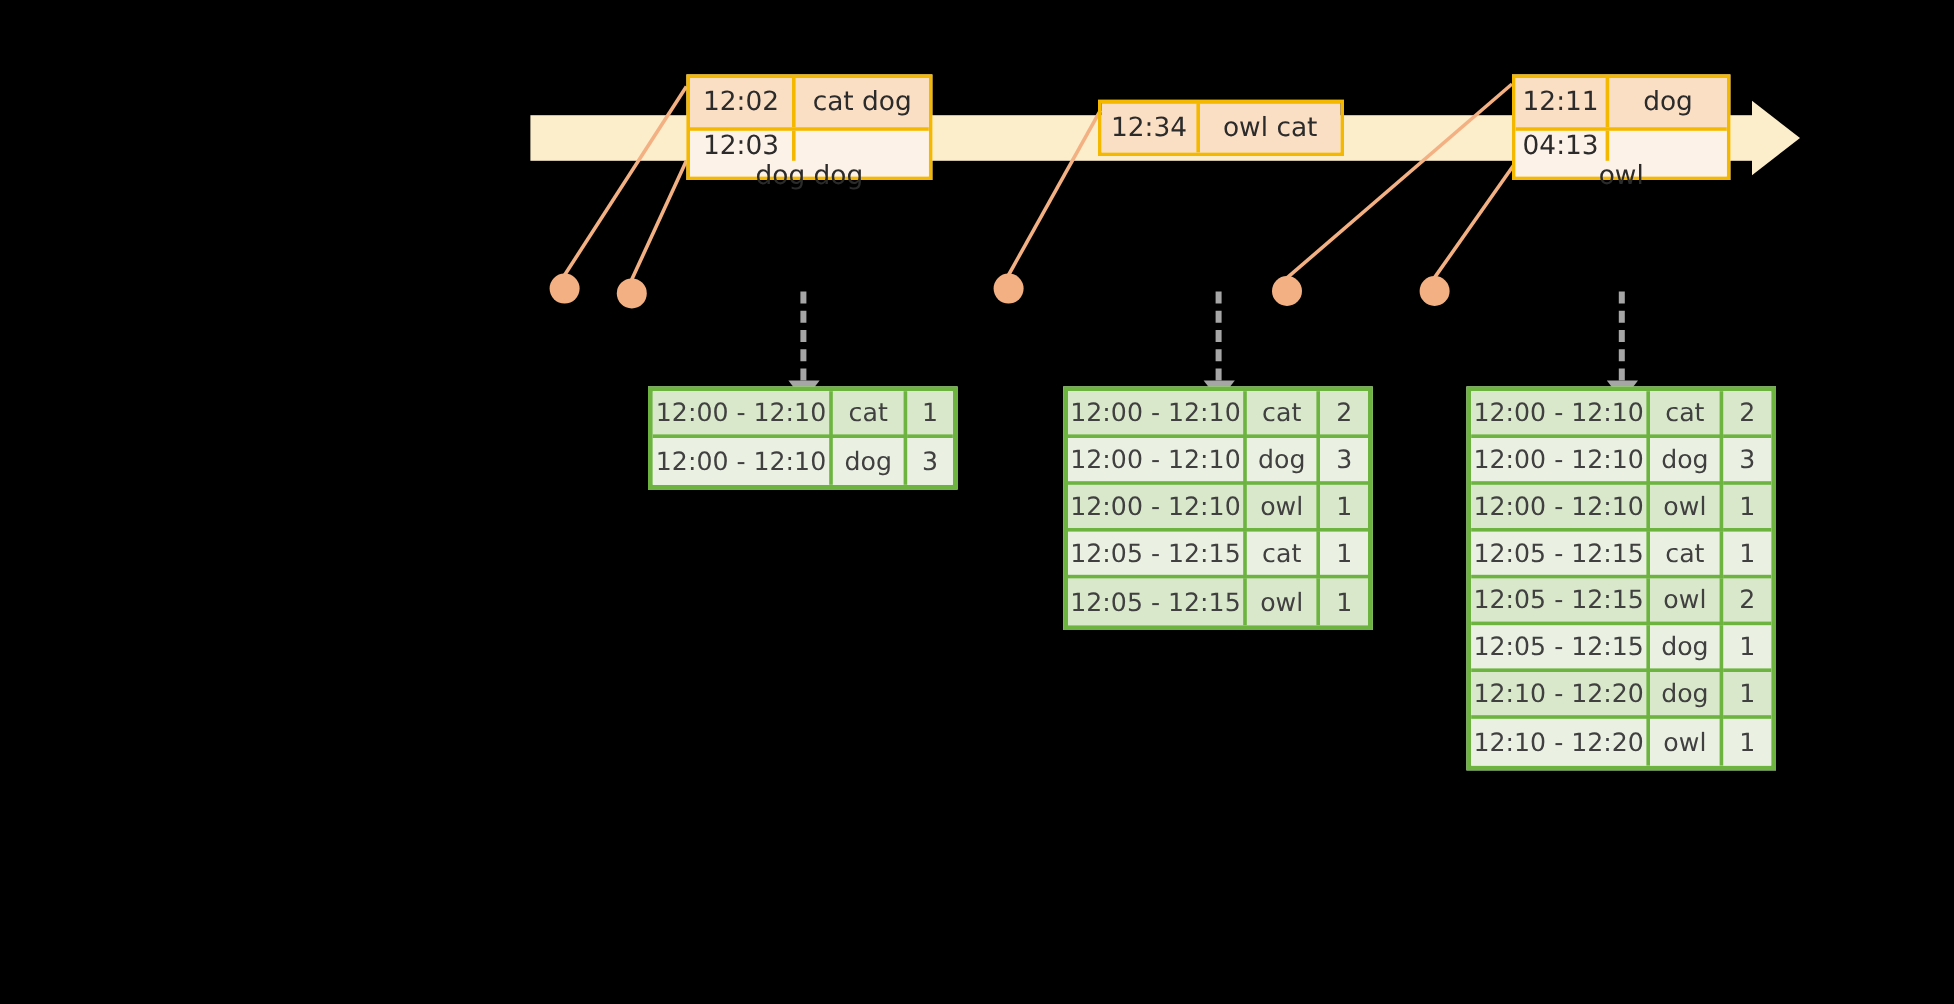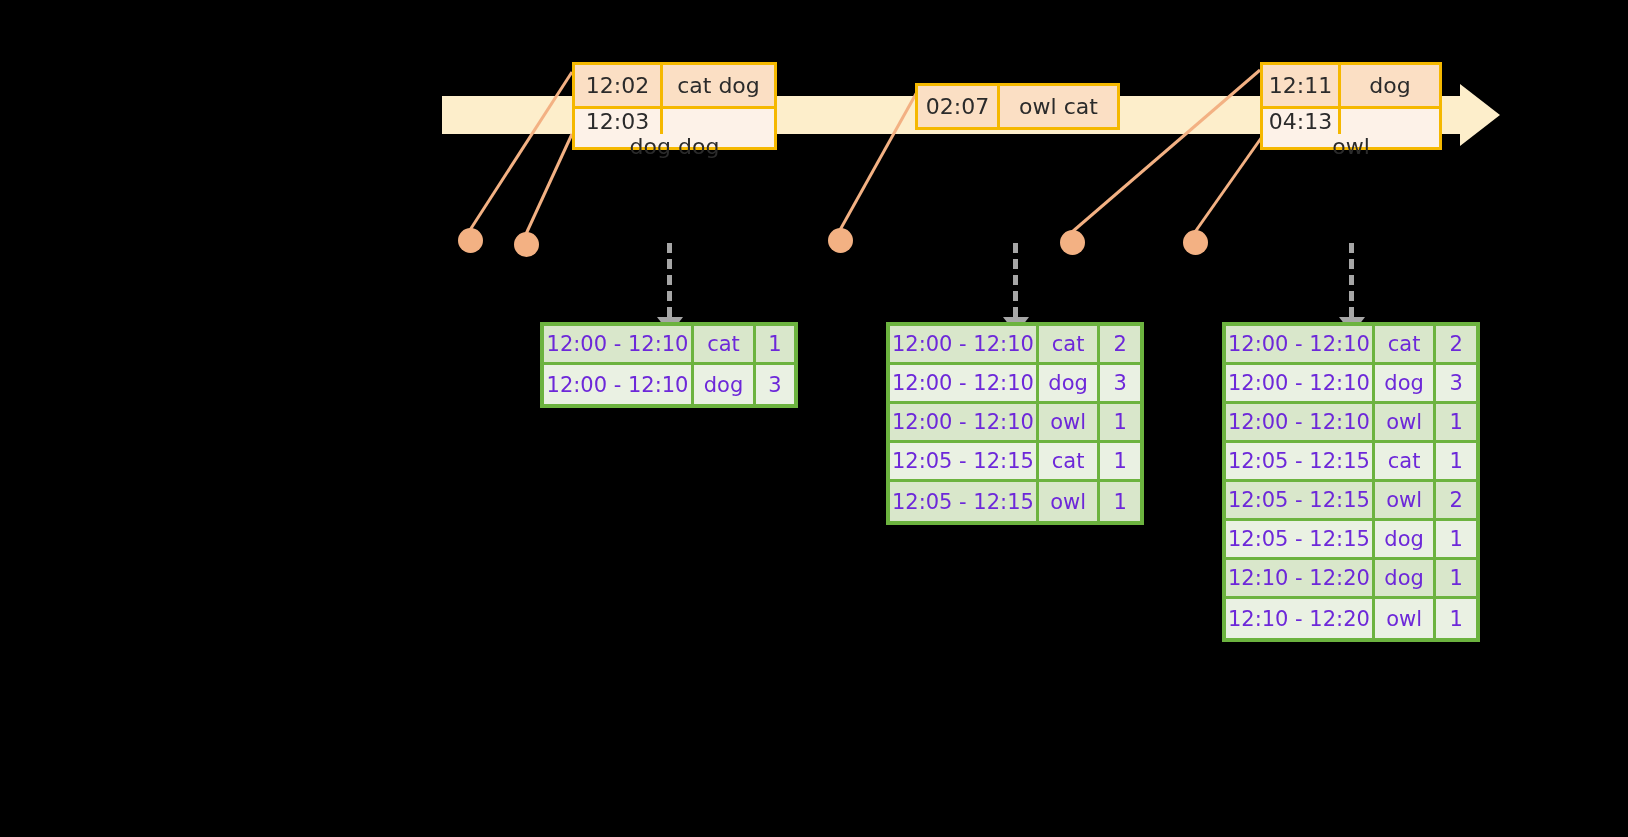--- a/index.html
+++ b/index.html
@@ -114,21 +114,21 @@
     height: 39px;
     box-sizing: border-box;
   }
   .gr-row.shade { background: #d9e7cb; }
   .gr-row.plain { background: #eaf1e3; }
   .gr-cell {
     display: flex;
     align-items: center;
     justify-content: center;
     font-size: 21px;
-    color: #6d28d9;
+    color: #404040;
     box-sizing: border-box;
     white-space: nowrap;
     border-right: 3px solid #6cb33f;
     border-bottom: 3px solid #6cb33f;
   }
   .gr-cell:last-child { border-right: none; }
   .gr-row:last-child .gr-cell { border-bottom: none; }
   .gr-cell.window { width: 150px; }
   .gr-cell.word   { width: 62px; }
   .gr-cell.count  { width: 40px; }
@@ -197,21 +197,21 @@
       <div class="event-cell words">cat dog</div>
     </div>
     <div class="event-row plain">
       <div class="event-cell time">12:03</div>
       <div class="event-cell words">dog dog</div>
     </div>
   </div>
 
   <div class="event-box" id="event-box-2">
     <div class="event-row shade">
-      <div class="event-cell time">02:07</div>
+      <div class="event-cell time">12:34</div>
       <div class="event-cell words">owl cat</div>
     </div>
   </div>
 
   <div class="event-box" id="event-box-3">
     <div class="event-row shade">
       <div class="event-cell time">12:11</div>
       <div class="event-cell words">dog</div>
     </div>
     <div class="event-row plain">

